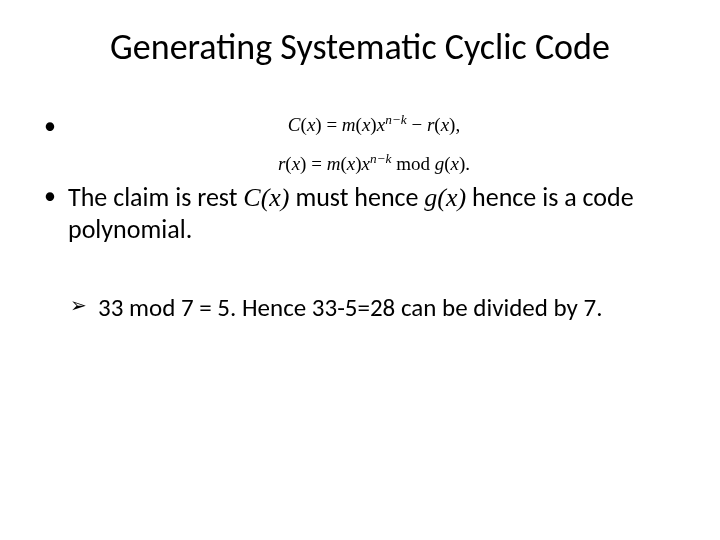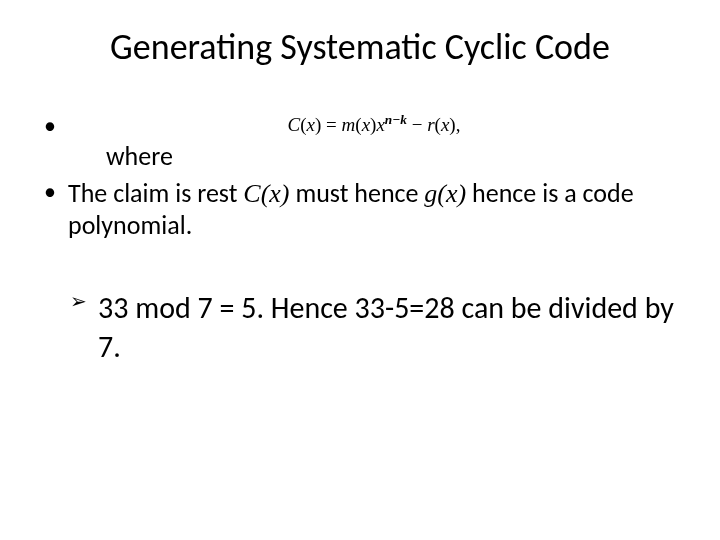--- a/index.html
+++ b/index.html
@@ -49,39 +49,38 @@
     text-align: center;
     font-family: "Cambria Math", "Times New Roman", serif;
     font-size: 19px;
     margin: 14px 0 2px 0;
     line-height: 1.2;
   }
   .eq-sup {
     font-size: 0.7em;
     vertical-align: super;
     font-style: italic;
-    font-weight: bold;
   }
   .where-line {
     font-size: 26px;
     padding-left: 38px;
     margin: 4px 0 0 0;
     line-height: 1.2;
   }
   .it { font-style: italic; }
   .tnr { font-family: "Times New Roman", Times, serif; }
   ul.sub {
     list-style: none;
     padding: 0;
     margin: 8px 0 0 0;
   }
   ul.sub > li {
     position: relative;
     padding-left: 30px;
-    font-size: 30px;
+    font-size: 25px;
     line-height: 1.3;
     margin-top: 47px;
   }
   ul.sub > li::before {
     content: "➢";
     position: absolute;
     left: 2px;
     top: 0;
     font-size: 20px;
   }
@@ -95,22 +94,24 @@
 
   <ul class="body">
 
 
     <li>
 
       <div class="eq-block">
         <span class="it">C</span>(<span class="it">x</span>)<span> = </span><span class="it">m</span>(<span class="it">x</span>)<span class="it">x</span><span class="eq-sup"><span>n</span><span>−</span><span>k</span></span><span> − </span><span class="it">r</span>(<span class="it">x</span>)<span>,</span>
       </div>
 
-      <div class="where-line">where</div>
 
+      <div class="eq-block">
+        <span class="it">r</span>(<span class="it">x</span>)<span> = </span><span class="it">m</span>(<span class="it">x</span>)<span class="it">x</span><span class="eq-sup"><span>n</span><span>−</span><span>k</span></span><span> mod </span><span class="it">g</span>(<span class="it">x</span>)<span>.</span>
+      </div>
     </li>
 
     <li>
       <span>The claim is rest </span><span class="it tnr">C(x)</span><span> must hence </span><span class="it tnr">g(x)</span><span> hence is a code polynomial.</span>
 
       <ul class="sub">
         <li>
           <span>33 mod 7 = 5. Hence 33-5=28 can be divided by 7.</span>
         </li>
       </ul>

